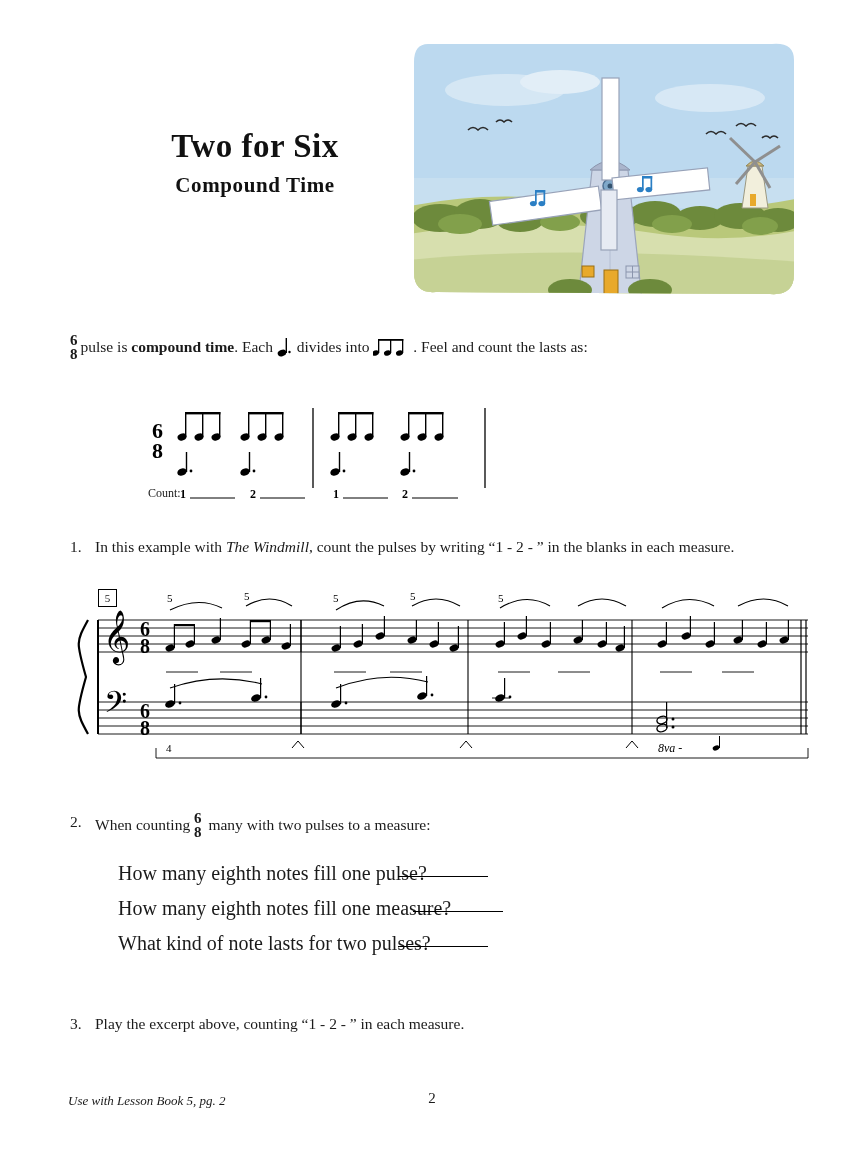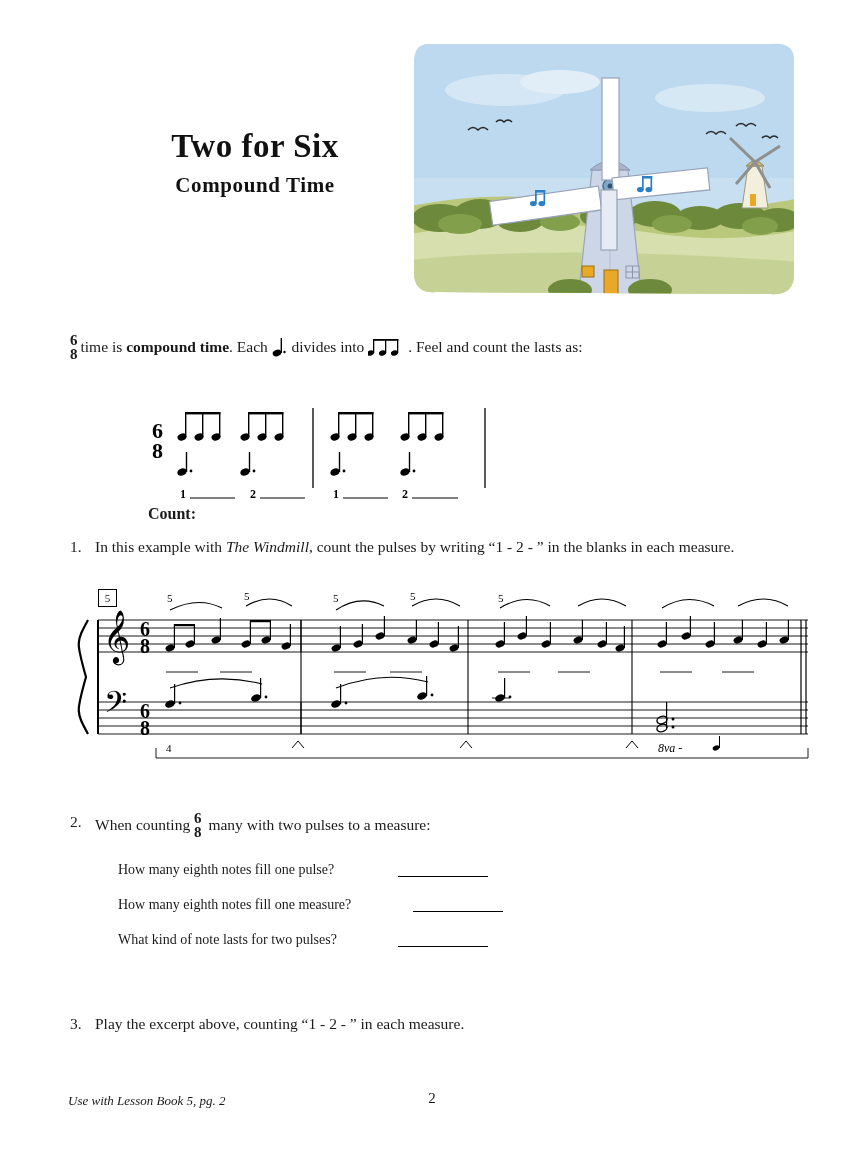--- a/index.html
+++ b/index.html
@@ -86,23 +86,22 @@
     position: absolute;
     left: 140px;
     top: 388px;
     width: 380px;
     height: 115px;
   }
   .count-label {
     position: absolute;
     left: 148px;
     top: 486px;
-    font-size: 16px;
-    font-weight: bold;
-    margin-top: 19px;
+    font-size: 12px;
+    font-weight: normal;
   }
 
   
   .item {
     position: absolute;
     font-size: 15.5px;
     line-height: 1.35;
   }
   .item .num {
     position: absolute;
@@ -129,21 +128,21 @@
   
   .questions {
     position: absolute;
     left: 118px;
     top: 862px;
     width: 620px;
   }
   .q-row {
     position: relative;
     height: 35px;
-    font-size: 14px;
+    font-size: 20px;
   }
   .q-text {
     position: absolute;
     left: 0;
     top: 0;
   }
   .q-blank {
     position: absolute;
     top: 14px;
     height: 1px;
@@ -293,21 +292,21 @@
         </g>
       </g>
     </svg>
   </div>
 </div>
 
 <div class="intro">
   <span class="meter-inline">
     <span>6</span>
     <span>8</span>
-  </span><span>time is </span><b>compound time</b><span>. Each </span><svg class="inline-svg" width="16" height="24" viewBox="0 0 16 24">
+  </span><span>pulse is </span><b>compound time</b><span>. Each </span><svg class="inline-svg" width="16" height="24" viewBox="0 0 16 24">
       <ellipse cx="5" cy="17" rx="4.4" ry="3.2" transform="rotate(-20 5 17)" fill="#000"></ellipse>
       <rect x="8.6" y="2" width="1.4" height="15" fill="#000"></rect>
       <circle cx="12.5" cy="16" r="1.2" fill="#000"></circle>
     </svg><span> divides into </span><svg class="inline-svg" width="40" height="24" viewBox="0 0 40 24">
       <rect x="5" y="3" width="1.3" height="14" fill="#000"></rect>
       <rect x="17" y="3" width="1.3" height="14" fill="#000"></rect>
       <rect x="29" y="3" width="1.3" height="14" fill="#000"></rect>
       <rect x="5" y="3" width="25.3" height="1.8" fill="#000"></rect>
       <ellipse cx="2.5" cy="17" rx="3.6" ry="2.6" transform="rotate(-20 2.5 17)" fill="#000"></ellipse>
       <ellipse cx="14.5" cy="17" rx="3.6" ry="2.6" transform="rotate(-20 14.5 17)" fill="#000"></ellipse>

